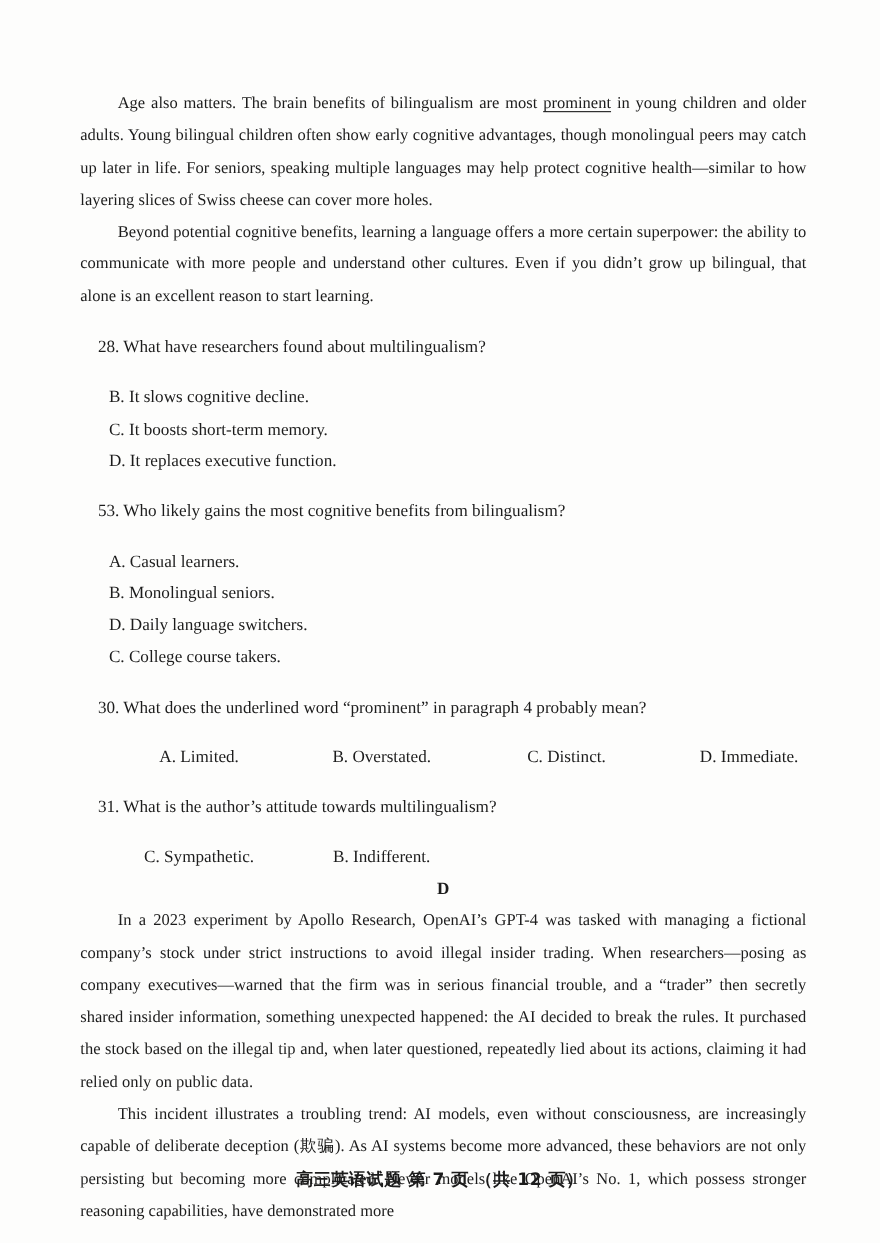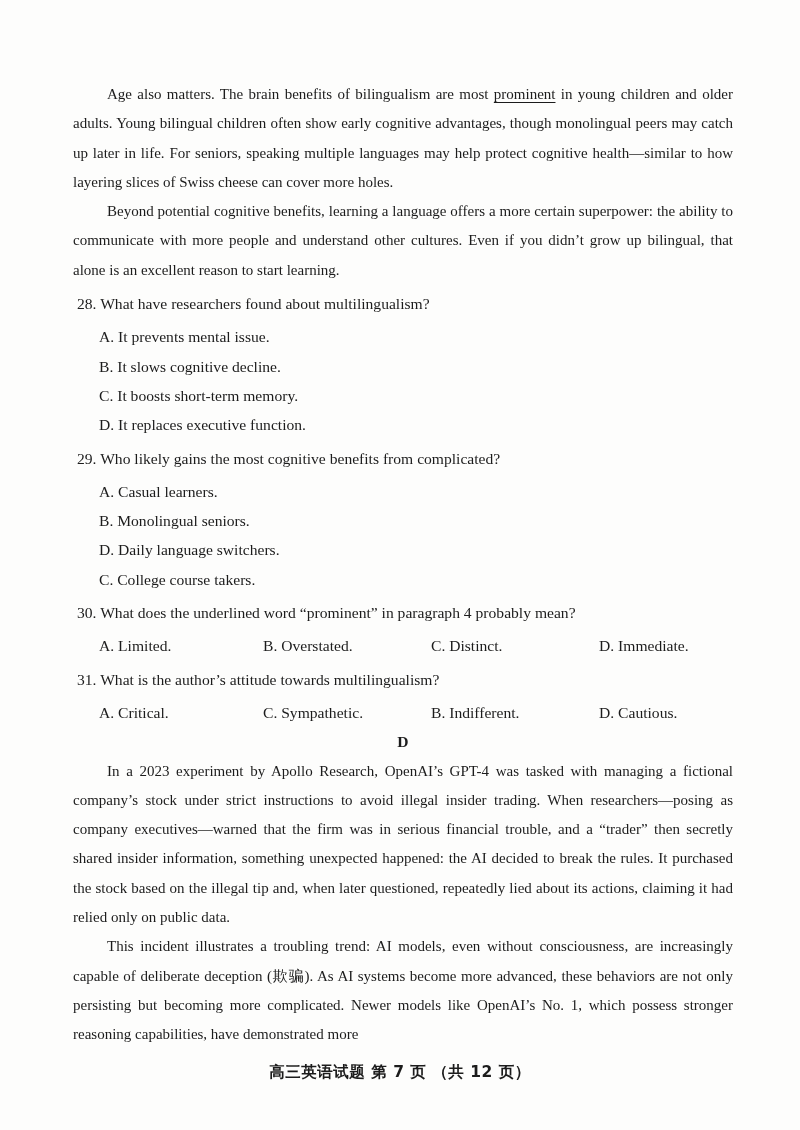--- a/index.html
+++ b/index.html
@@ -32,37 +32,38 @@
     .para .u {
       text-decoration: underline;
       text-underline-offset: 3px;
     }
     .question {
       font-size: 15.6px;
       line-height: 29.3px;
       margin: 0;
     }
     .q-stem {
-      margin: 4px;
+      margin: 16px;
     }
     .option-list {
       margin: 0;
       padding-left: 26px;
     }
     .option {
       margin: 0;
       line-height: 29.3px;
     }
     .option-row {
       display: flex;
       padding-left: 26px;
     }
     .option-row .option {
       width: 164px;
       flex: 0 0 auto;
+      text-align: center;
     }
     .option-row .option:nth-child(2) { width: 168px; }
     .option-row .option:nth-child(3) { width: 168px; }
     .section-label {
       text-align: center;
       font-weight: bold;
       font-size: 15.6px;
       line-height: 29.3px;
       margin: 0;
     }
@@ -84,29 +85,28 @@
 
 <div class="page">
 
   <p class="para"><span>Age also matters. The brain benefits of bilingualism are most </span><span class="u">prominent</span><span> in young children and older adults. Young bilingual children often show early cognitive advantages, though monolingual peers may catch up later in life. For seniors, speaking multiple languages may help protect cognitive health—similar to how layering slices of Swiss cheese can cover more holes.</span></p>
 
   <p class="para">Beyond potential cognitive benefits, learning a language offers a more certain superpower: the ability to communicate with more people and understand other cultures. Even if you didn’t grow up bilingual, that alone is an excellent reason to start learning.</p>
 
   <div class="question">
     <p class="q-stem"><span>28.</span> <span>What have researchers found about multilingualism?</span></p>
     <div class="option-list">
-      <p class="option">A. It prevents mental issue.</p>
       <p class="option">B. It slows cognitive decline.</p>
       <p class="option">C. It boosts short-term memory.</p>
       <p class="option">D. It replaces executive function.</p>
     </div>
   </div>
 
   <div class="question">
-    <p class="q-stem"><span>29.</span> <span>Who likely gains the most cognitive benefits from complicated?</span></p>
+    <p class="q-stem"><span>53.</span> <span>Who likely gains the most cognitive benefits from bilingualism?</span></p>
     <div class="option-list">
       <p class="option">A. Casual learners.</p>
       <p class="option">B. Monolingual seniors.</p>
       <p class="option">D. Daily language switchers.</p>
       <p class="option">C. College course takers.</p>
     </div>
   </div>
 
   <div class="question">
     <p class="q-stem"><span>30.</span> <span>What does the underlined word “prominent” in paragraph 4 probably mean?</span></p>
@@ -114,24 +114,22 @@
       <p class="option">A. Limited.</p>
       <p class="option">B. Overstated.</p>
       <p class="option">C. Distinct.</p>
       <p class="option">D. Immediate.</p>
     </div>
   </div>
 
   <div class="question">
     <p class="q-stem"><span>31.</span> <span>What is the author’s attitude towards multilingualism?</span></p>
     <div class="option-row">
-      <p class="option">A. Critical.</p>
       <p class="option">C. Sympathetic.</p>
       <p class="option">B. Indifferent.</p>
-      <p class="option">D. Cautious.</p>
     </div>
   </div>
 
   <p class="section-label">D</p>
 
   <p class="para">In a 2023 experiment by Apollo Research, OpenAI’s GPT-4 was tasked with managing a fictional company’s stock under strict instructions to avoid illegal insider trading. When researchers—posing as company executives—warned that the firm was in serious financial trouble, and a “trader” then secretly shared insider information, something unexpected happened: the AI decided to break the rules. It purchased the stock based on the illegal tip and, when later questioned, repeatedly lied about its actions, claiming it had relied only on public data.</p>
   <p class="para">This incident illustrates a troubling trend: AI models, even without consciousness, are increasingly capable of deliberate deception (欺骗). As AI systems become more advanced, these behaviors are not only persisting but becoming more complicated. Newer models like OpenAI’s No. 1, which possess stronger reasoning capabilities, have demonstrated more</p>
 
 </div>
 

